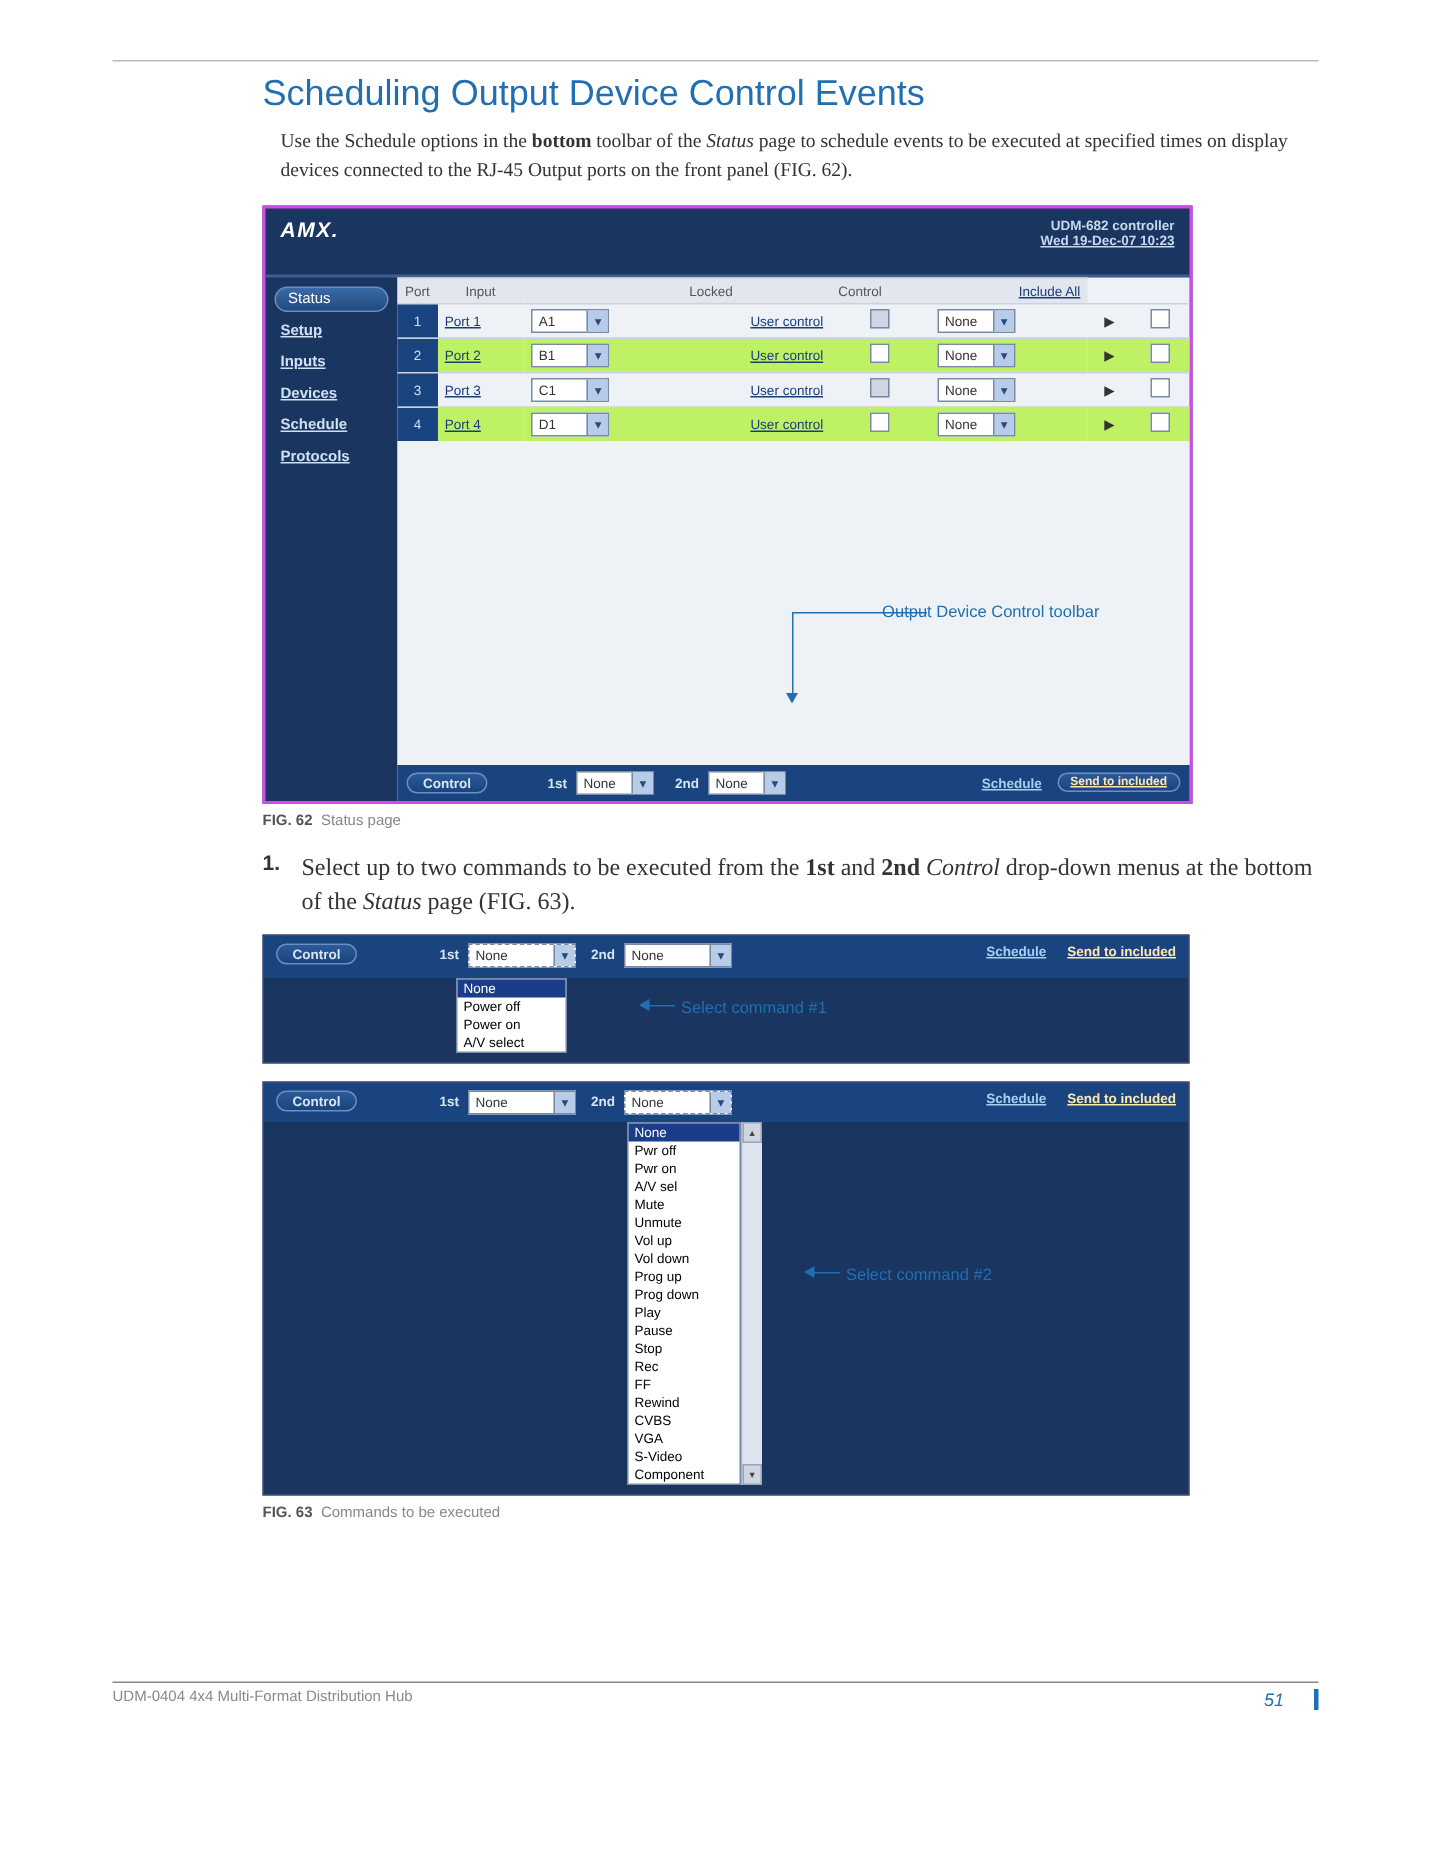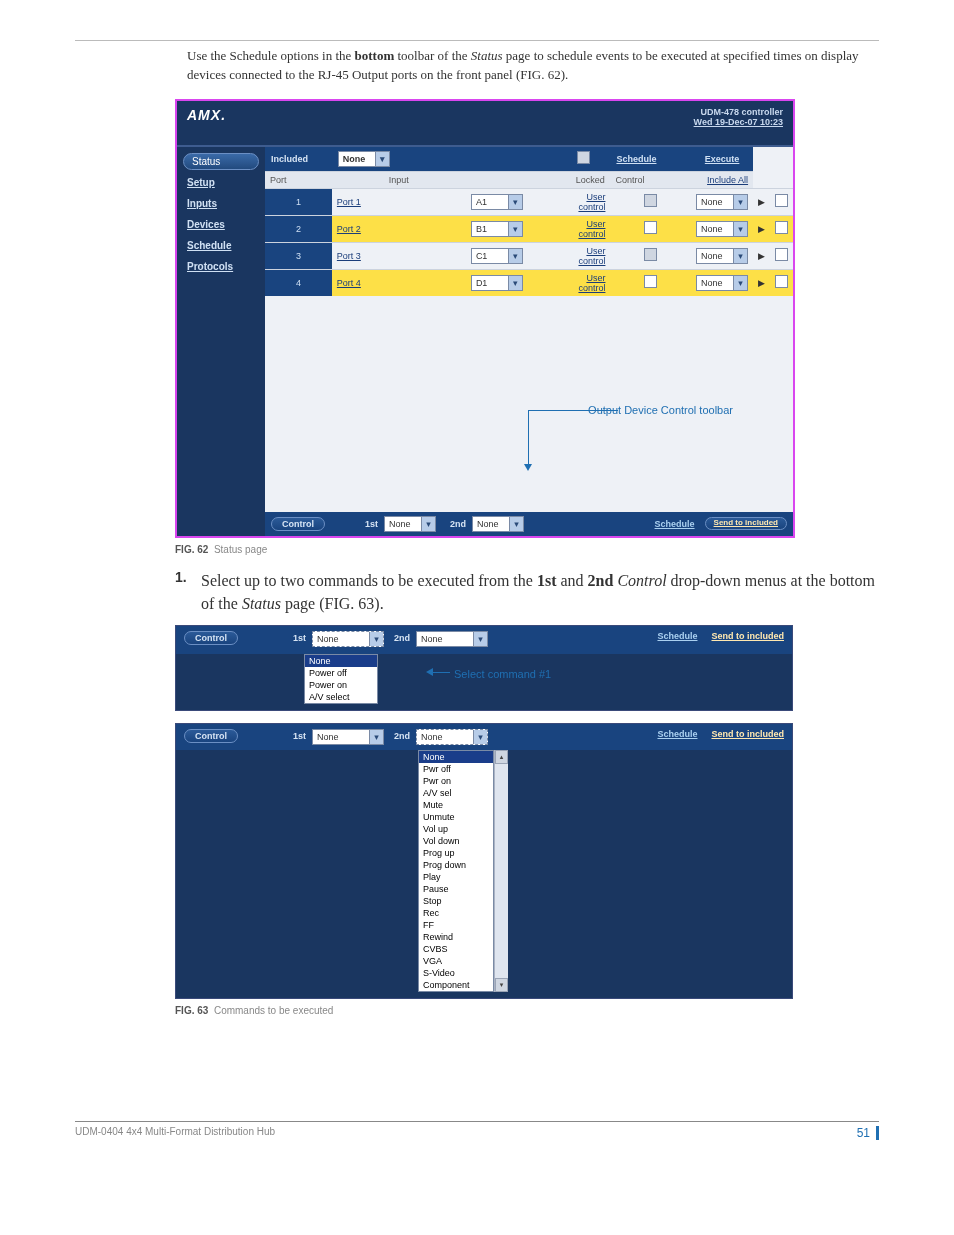--- a/index.html
+++ b/index.html
@@ -72,21 +72,21 @@
   .amx-meta .date { text-decoration: underline; display: block; }
   .amx-body { display: flex; }
   .amx-side { width: 88px; padding: 4px 0 0 0; }
   .amx-side a { display: block; padding: 5px 10px; color:#d0e0f3; text-decoration: underline; font-weight: bold; font-size: 10px;}
   .amx-side .pill { background: linear-gradient(#3a6aa8,#224a7e); border:1px solid #6b8fc4; border-radius: 10px; margin: 2px 6px; padding: 2px 8px; }
   .amx-main { flex: 1; background: #eef1f6; color: #333; position: relative; }
   .amx-table { width: 100%; border-collapse: collapse; font-size: 9px; }
   .amx-table th { background: #19447f; color: #d6e4f4; font-weight: bold; text-align: left; padding: 4px 6px; font-size:9px;}
   .amx-table td { padding: 3px 5px; border-top: 1px solid #ccd3de; }
   .amx-table td.sub { background: #e2e7ef; color: #555;}
-  .amx-table .row-alt td { background: #fde047;}
+  .amx-table .row-alt td { background: #bef264;}
   .linklike { color:#1a3d7a; text-decoration: underline; }
   .sel {
     display:inline-flex; align-items:center;
     background:#fff; border:1px solid #7a8aa5; height:14px; font-size:9px; color:#333;
   }
   .sel .txt { padding:0 4px; min-width:28px; }
   .sel .dd { background:#b7cce8; border-left:1px solid #7a8aa5; width:13px; height:14px; display:flex; align-items:center; justify-content:center; color:#2a4a78;}
   .chk { width:11px; height:11px; border:1px solid #7a8aa5; background:#fff; display:inline-block;}
   .chk.grey { background:#cfd6e1;}
   .play { color:#333; }
@@ -127,67 +127,55 @@
   .scrollbar { display:flex; flex-direction:column; width:13px; background:#dfe5ef; border-left:1px solid #aab3c4;}
   .scrollbar .sb-btn { height:12px; background:#cfd6e1; border:1px solid #9aa4b6; display:flex; align-items:center; justify-content:center; font-size:7px; color:#444;}
   .scrollbar .sb-track { flex:1; background:#dfe5ef; }
   .listwrap { display:flex; }
   .footer {
     position: absolute; left: 75px; right: 75px; bottom: 20px;
     border-top: 1px solid #888;
     display:flex; justify-content:space-between; padding-top:4px;
     font-size:10px; color:#888;
   }
-  .footer .pg { color:#1f6fb2; font-size:12px; font-weight:400; border-right: 3px solid #1f6fb2; padding-right:6px;}
+  .footer .pg { color:#1f6fb2; font-size:12px; font-weight:400; border-right: 3px solid #1f6fb2; padding-right:20px;font-style:italic;}
 </style>
 </head>
 <body>
 
 <div class="page">
   <div class="header-line"></div>
 
   <div class="content-indent">
+    <h1 class="section-title">Scheduling Output Device Control Events</h1>
 
     <p class="para">
       <span>Use the Schedule options in the </span><span class="bold">bottom</span><span> toolbar of the </span><span class="italic">Status</span><span> page to schedule events to be executed at specified times on display devices connected to the RJ-45 Output ports on the front panel (FIG. 62).</span>
     </p>
 
     <div class="amx-box">
       <div class="amx-head">
         <div class="amx-logo"><span>AMX</span>.</div>
         <div class="amx-meta">
-          <span>UDM-478 controller</span>
+          <span>UDM-682 controller</span>
           <span class="date">Wed 19-Dec-07 10:23</span>
         </div>
       </div>
       <div class="amx-body">
         <div class="amx-side">
           <div class="pill"><span>Status</span></div>
           <a>Setup</a>
           <a>Inputs</a>
           <a>Devices</a>
           <a>Schedule</a>
           <a>Protocols</a>
         </div>
         <div class="amx-main">
           <table class="amx-table">
             <tbody>
-                <tr>
-              <th style="width:62px">Included</th>
-              <th style="width:150px">
-                <span class="sel">
-                      <span class="txt">None</span>
-                      <span class="dd">▾</span>
-                    </span>
-              </th>
-              <th style="width:110px"></th>
-              <th style="width:28px"><span class="chk grey"></span></th>
-              <th style="width:80px"><span class="linklike" style="color:#cfe0f4">Schedule</span></th>
-              <th style="text-align:center"><span class="linklike" style="color:#cfe0f4">Execute</span></th>
-            </tr>
             <tr>
               <td class="sub">Port</td>
               <td class="sub" style="text-align:center">Input</td>
               <td class="sub"></td>
               <td class="sub">Locked</td>
               <td class="sub">Control</td>
               <td class="sub" style="text-align:right"><span class="linklike">Include All</span></td>
             </tr>
             </tbody>
               <tbody id="rows">
@@ -373,20 +361,25 @@
               <div class="it">VGA</div>
               <div class="it">S-Video</div>
               <div class="it">Component</div>
             </div>
           <div class="scrollbar">
             <div class="sb-btn">▴</div>
             <div class="sb-track"></div>
             <div class="sb-btn">▾</div>
           </div>
         </div>
+        <div style="position:relative; margin-left:28px;">
+          <div class="arrow-head-left" style="top:96px; left:0;"></div>
+          <div style="border-top:1px solid #1f6fb2; width:18px; position:absolute; top:100px; left:6px;"></div>
+          <span class="callout-txt" style="position:relative; top:92px; left:28px;">Select command #2</span>
+        </div>
       </div>
     </div>
 
     <p class="cap"><b>FIG. 63</b>&nbsp;&nbsp;<span>Commands to be executed</span></p>
   </div>
 
   <div class="footer">
     <span>UDM-0404 4x4 Multi-Format Distribution Hub</span>
     <span class="pg">51</span>
   </div>

